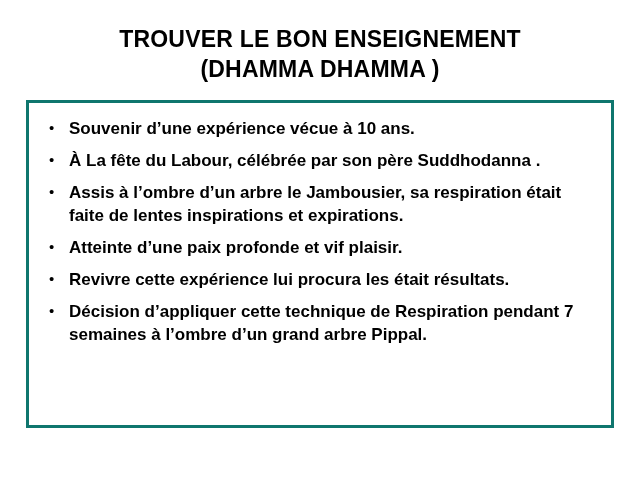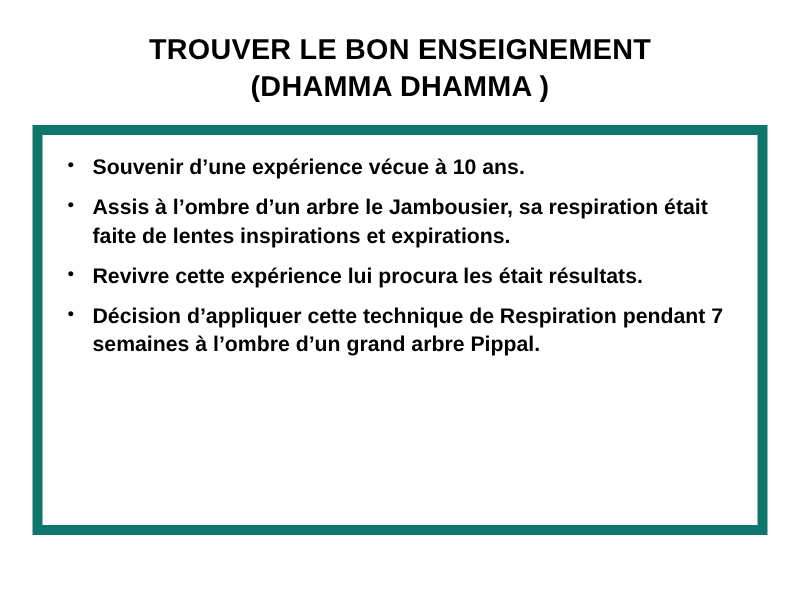--- a/index.html
+++ b/index.html
@@ -33,21 +33,21 @@
     line-height: 30px;
     letter-spacing: 0.2px;
     white-space: nowrap;
   }
   .body-box {
     position: absolute;
     top: 100px;
     left: 26px;
     width: 588px;
     height: 328px;
-    border: 8px solid #0f766e;
+    border: 3px solid #0f766e;
     box-sizing: border-box;
     padding: 14px 12px 10px 10px;
   }
   ul.bullets {
     list-style: none;
     margin: 0;
     padding: 0;
   }
   ul.bullets li {
     position: relative;
@@ -72,19 +72,21 @@
 <div class="slide">
 
   <div class="title-block">
     <div class="title-line">TROUVER LE BON ENSEIGNEMENT</div>
     <div class="title-line">(DHAMMA DHAMMA )</div>
   </div>
 
   <div class="body-box">
     <ul class="bullets">
       <li>Souvenir d’une expérience vécue à 10  ans.</li>
+      <li>À La fête du Labour, célébrée par son père Suddhodanna .</li>
       <li>Assis à l’ombre d’un arbre le Jambousier, sa respiration était faite de lentes  inspirations  et expirations.</li>
+      <li>Atteinte d’une paix profonde et vif plaisir.</li>
       <li>Revivre cette expérience lui procura les était résultats.</li>
       <li>Décision d’appliquer cette technique de Respiration pendant 7 semaines à l’ombre d’un grand arbre Pippal.</li>
     </ul>
   </div>
 
 </div>
 
 </body></html>

